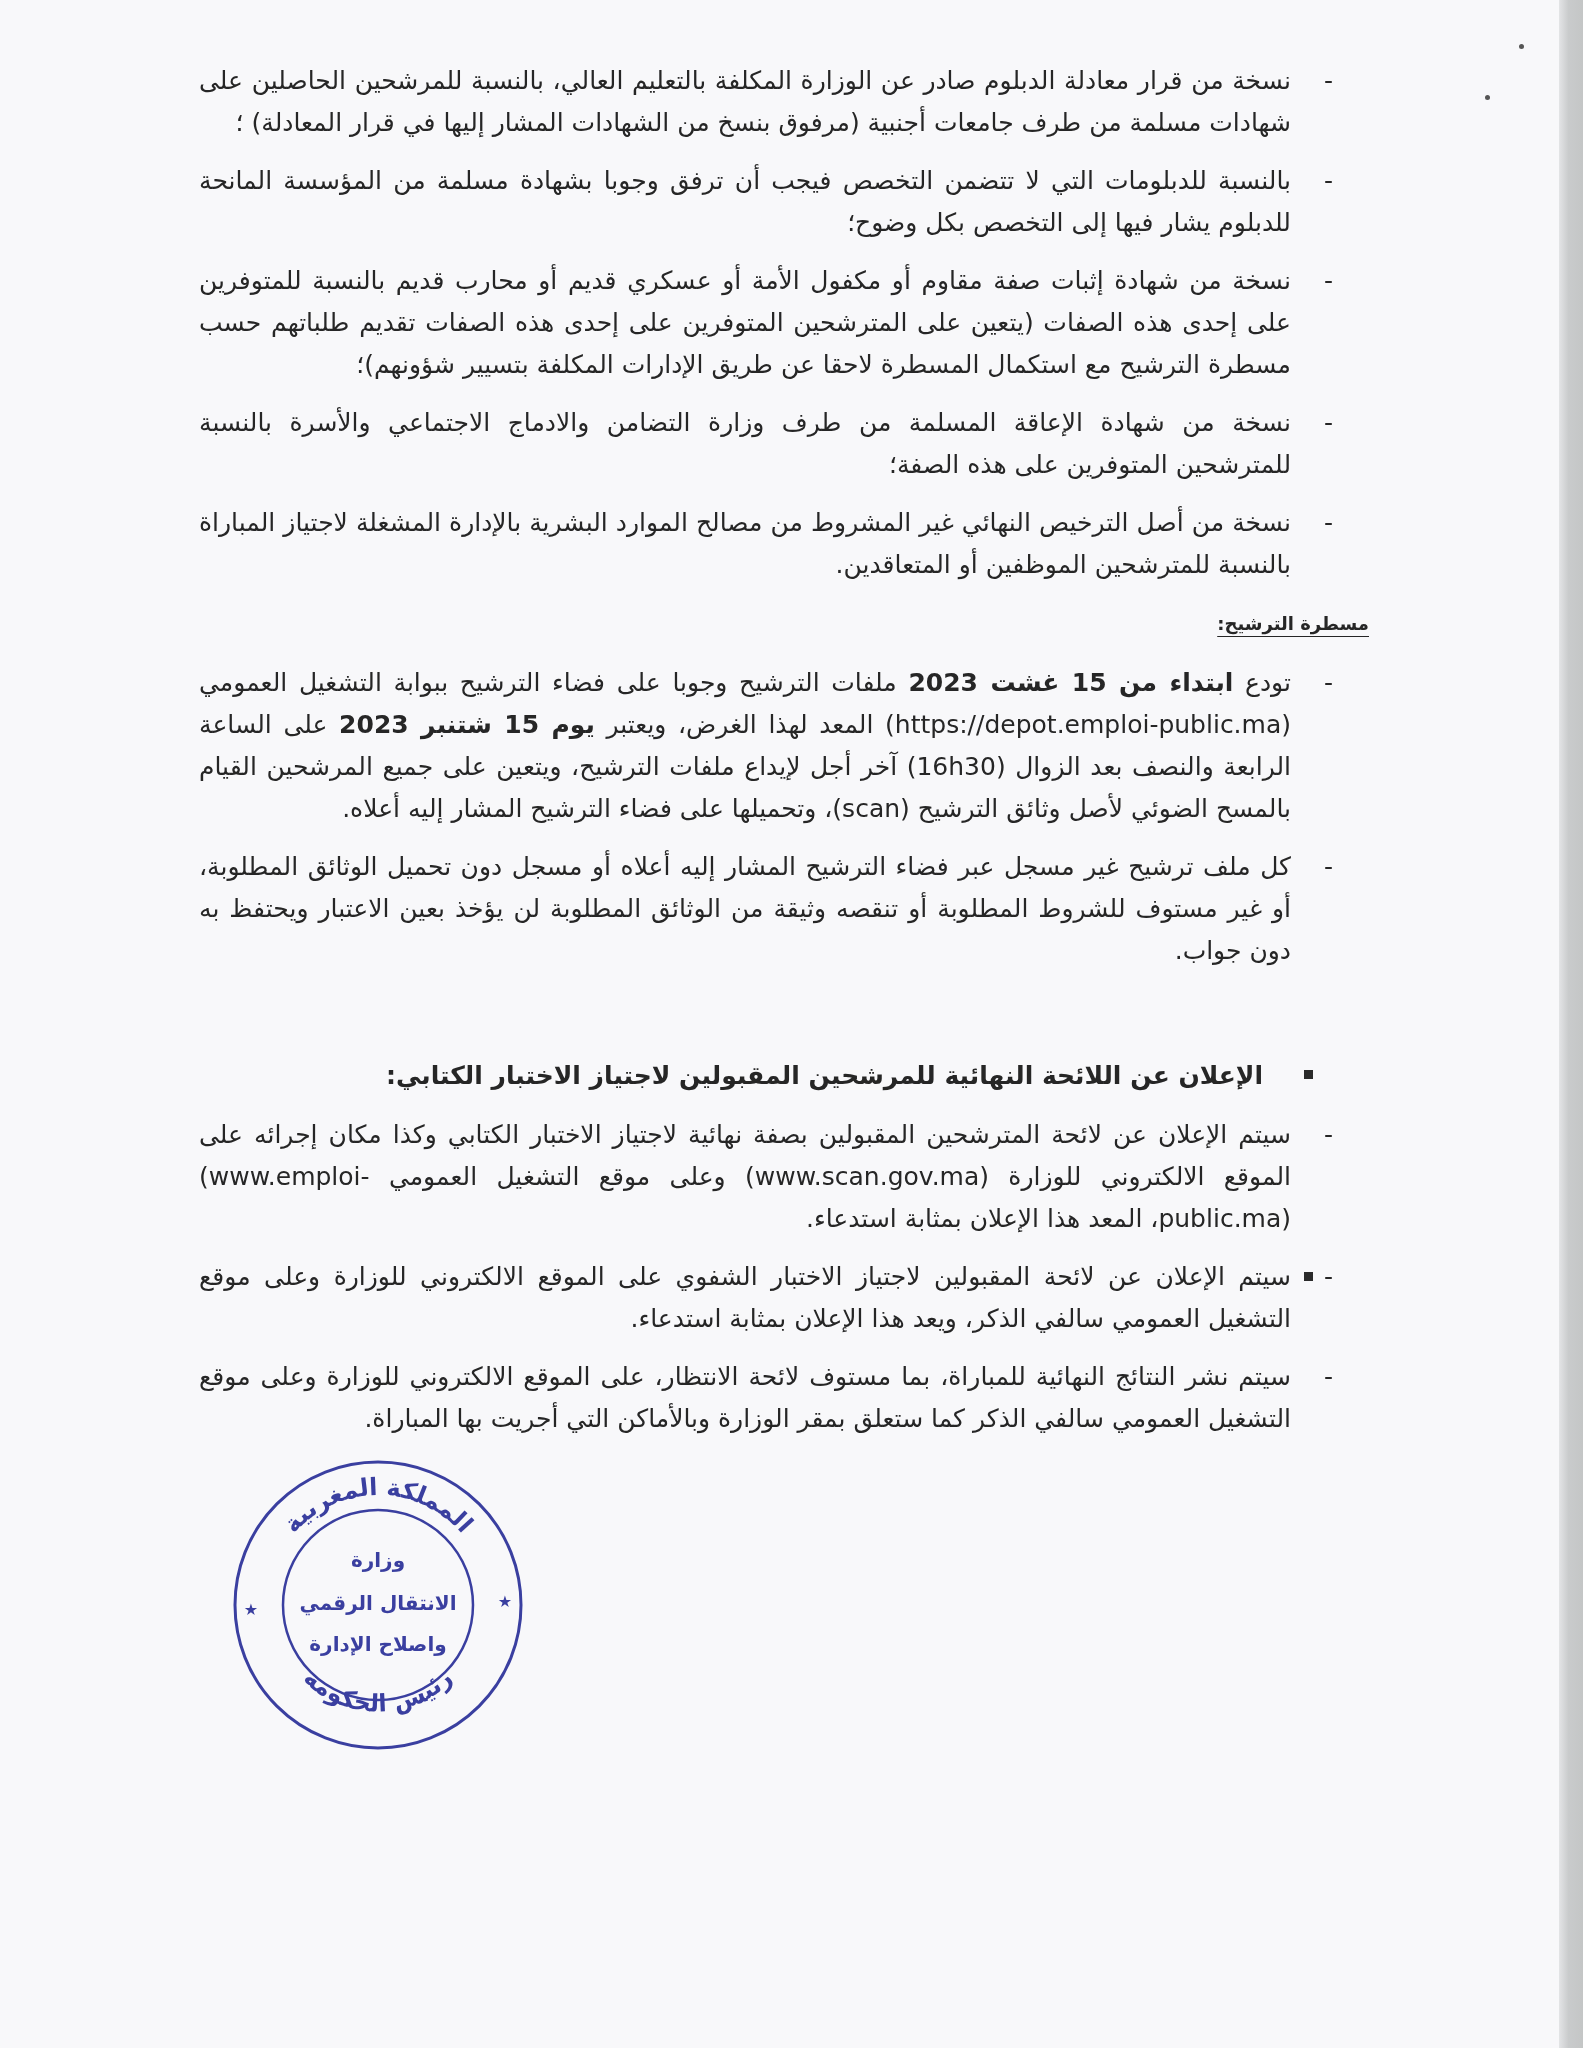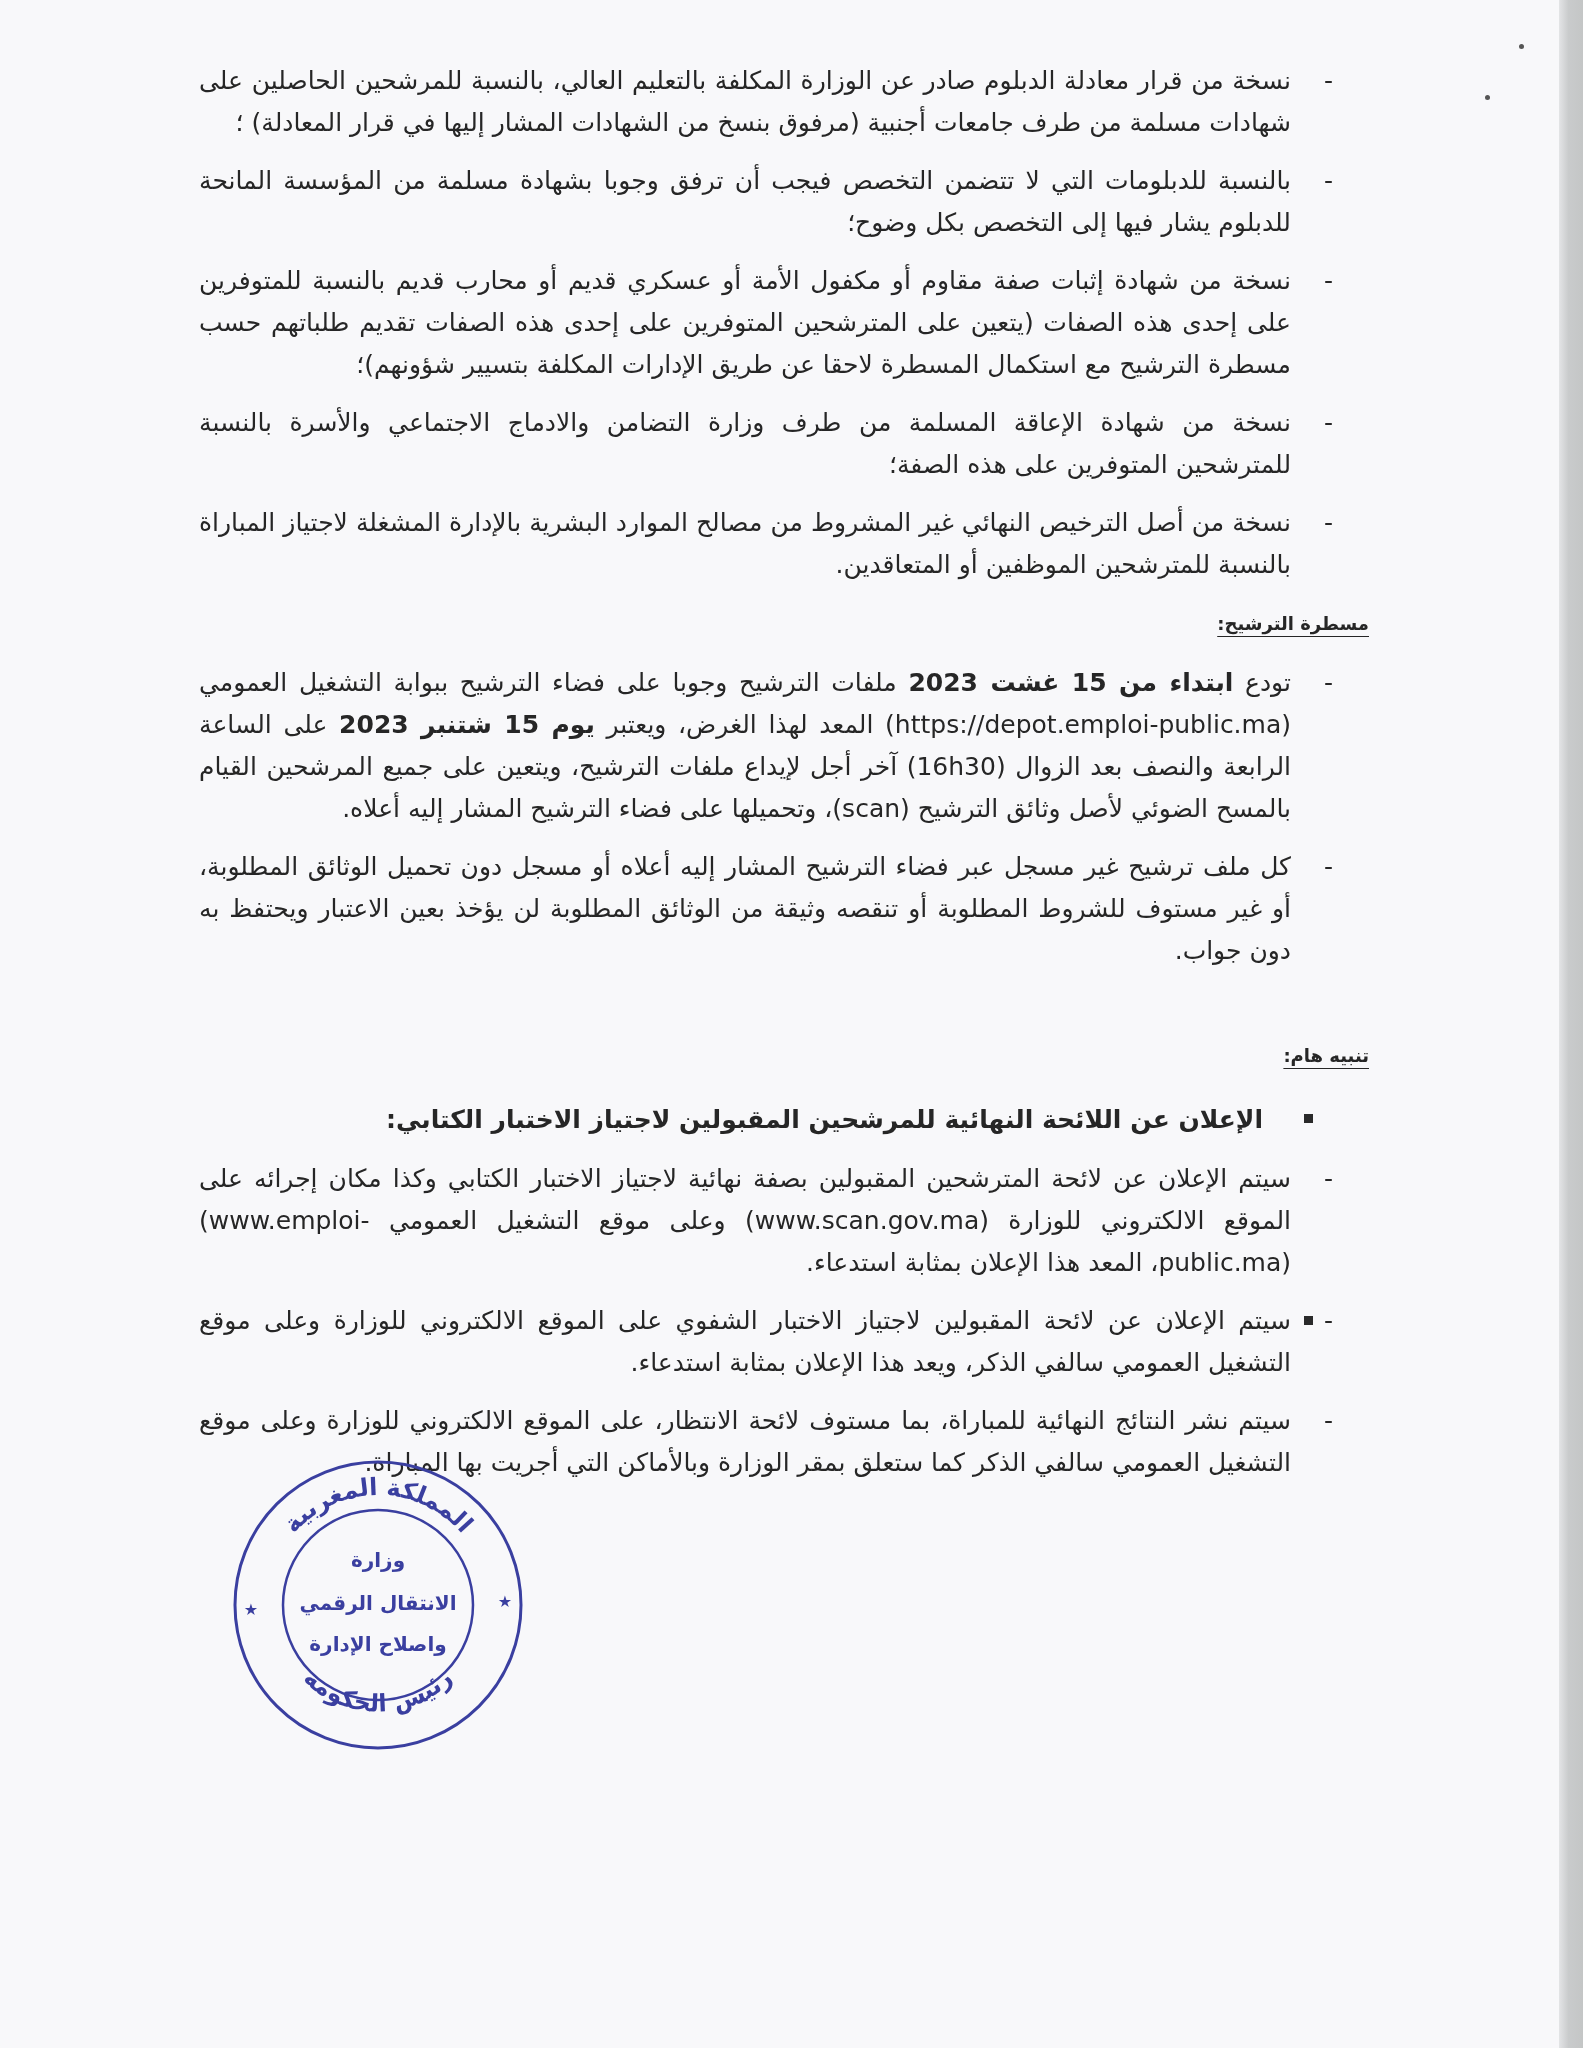--- a/index.html
+++ b/index.html
@@ -143,21 +143,20 @@
 
       <div class="item">
         <span class="dash">-</span>
         <p>كل ملف ترشيح غير مسجل عبر فضاء الترشيح المشار إليه أعلاه أو مسجل دون تحميل الوثائق المطلوبة، أو غير مستوف للشروط المطلوبة أو تنقصه وثيقة من الوثائق المطلوبة لن يؤخذ بعين الاعتبار ويحتفظ به دون جواب.</p>
       </div>
     </div>
 
     <div class="gap-large"></div>
 
     <div>
-      <div class="section-title">تنبيه هام:</div>
       <div class="gap-med"></div>
 
       <div class="subhead">
         <span class="square"></span>
         <span>الإعلان عن اللائحة النهائية للمرشحين المقبولين لاجتياز الاختبار الكتابي:</span>
       </div>
       <div class="item">
         <span class="dash">-</span>
         <p><span>سيتم الإعلان عن لائحة المترشحين المقبولين بصفة نهائية لاجتياز الاختبار الكتابي وكذا مكان إجرائه على الموقع الالكتروني للوزارة </span><span class="ltr">(www.scan.gov.ma)</span><span> وعلى موقع التشغيل العمومي </span><span class="ltr">(www.emploi-public.ma)</span><span>، المعد هذا الإعلان بمثابة استدعاء.</span></p>
       </div>

